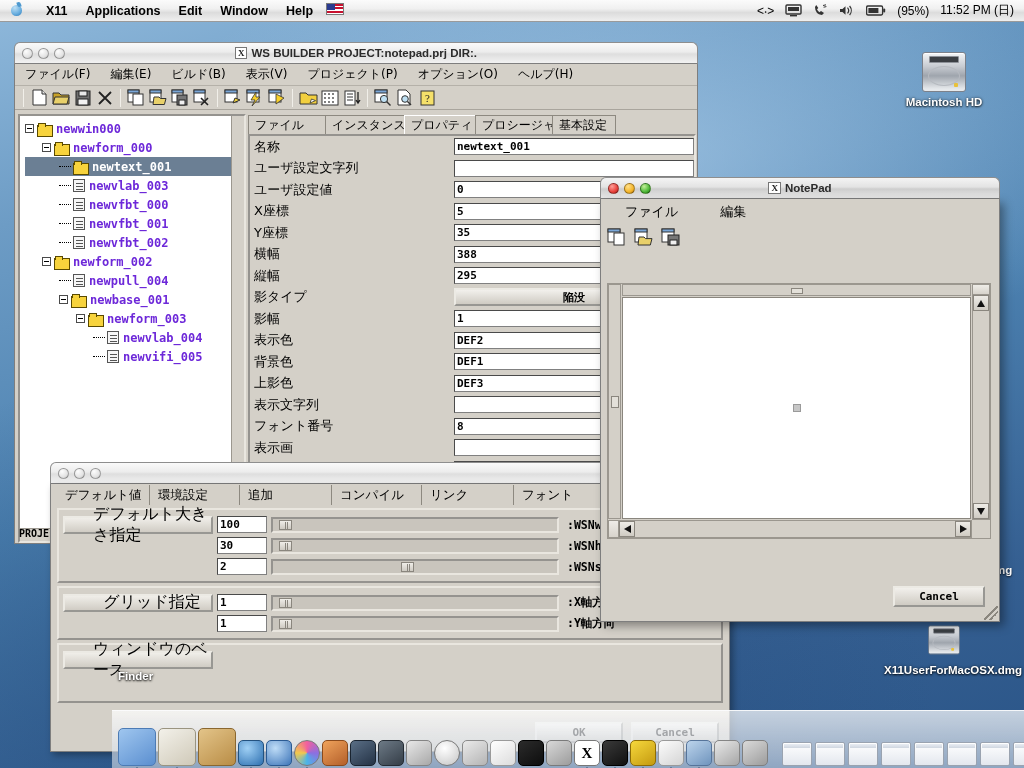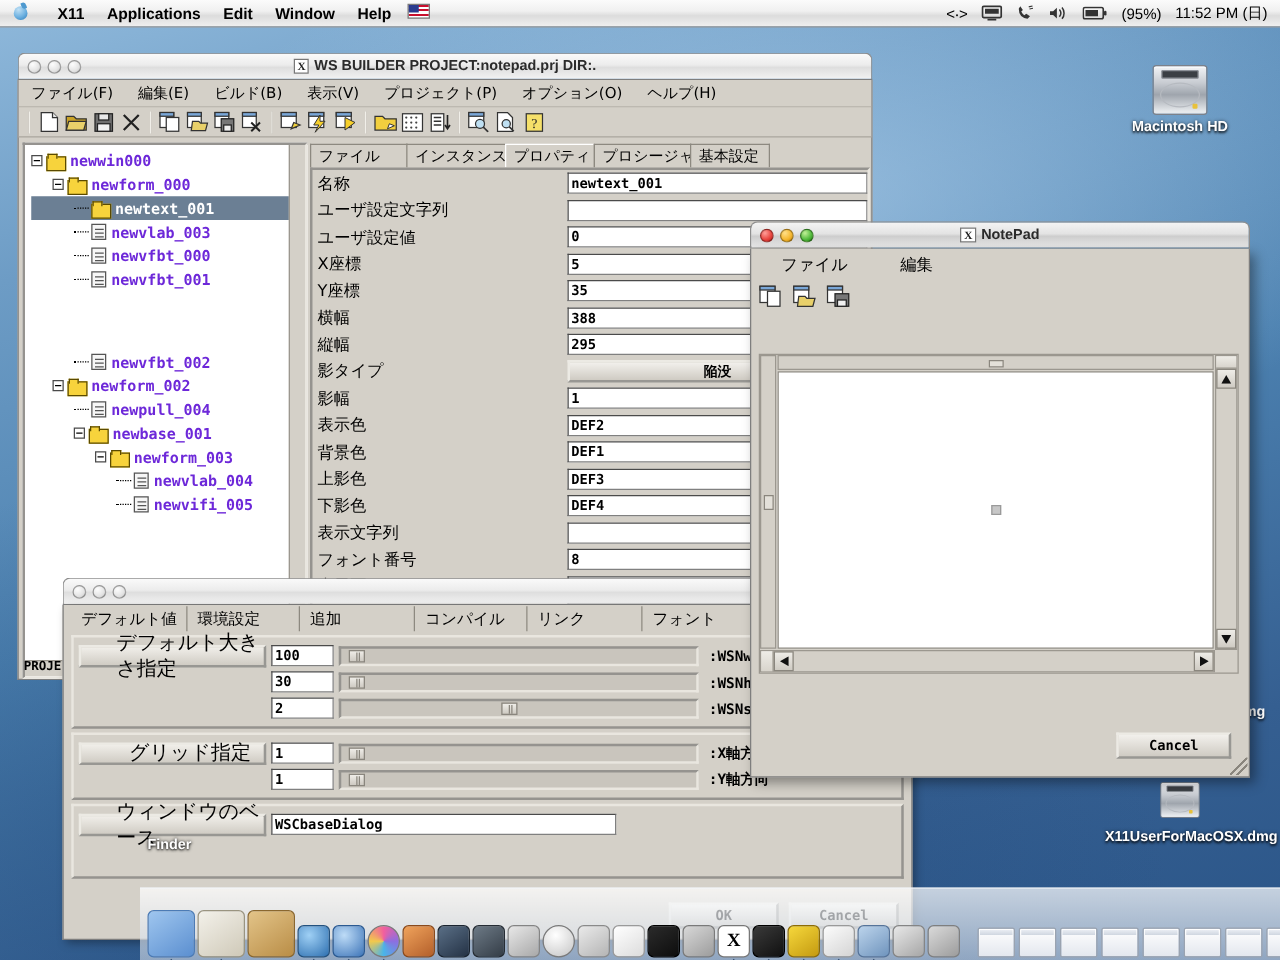--- a/index.html
+++ b/index.html
@@ -547,21 +547,21 @@
             <div class="tree-row" style="padding-left: 34px;">
               <span class="dots"></span>
               <span class="doc-ico"></span>
               <span>newvfbt_000</span>
             </div>
             <div class="tree-row" style="padding-left: 34px;">
               <span class="dots"></span>
               <span class="doc-ico"></span>
               <span>newvfbt_001</span>
             </div>
-            <div class="tree-row" style="padding-left: 34px; margin-top: 47px;">
+            <div class="tree-row" style="padding-left: 34px;">
               <span class="dots"></span>
               <span class="doc-ico"></span>
               <span>newvfbt_002</span>
             </div>
             <div class="tree-row" style="padding-left: 17px;">
               <span class="expander"></span>
               <span class="folder-ico"></span>
               <span>newform_002</span>
             </div>
             <div class="tree-row" style="padding-left: 34px;">
@@ -672,27 +672,20 @@
               </div>
             </div>
             <div class="prow">
               <div class="plabel jp">上影色</div>
               <div class="pval">
                 <div class="m-field" style="flex: 1 1 0%;">DEF3</div>
                 <div style="width: 42px; height: 17px; border: 1px solid rgb(106, 106, 106); margin-left: 2px; background: rgb(240, 240, 240);"></div>
               </div>
             </div>
             <div class="prow">
-              <div class="plabel jp">下影色</div>
-              <div class="pval">
-                <div class="m-field" style="flex: 1 1 0%;">DEF4</div>
-                <div style="width: 42px; height: 17px; border: 1px solid rgb(106, 106, 106); margin-left: 2px; background: rgb(128, 128, 128);"></div>
-              </div>
-            </div>
-            <div class="prow">
               <div class="plabel jp">表示文字列</div>
               <div class="pval">
                 <div class="m-field" style="flex: 1 1 0%;"></div>
               </div>
             </div>
             <div class="prow">
               <div class="plabel jp">フォント番号</div>
               <div class="pval">
                 <div class="m-field" style="flex: 1 1 0%;">8</div>
               </div>
@@ -777,21 +770,20 @@
         <div class="slider-track" style="max-width:288px; margin-left:4px;">
             <div class="slider-thumb" style="left:2%"></div>
           </div>
         <span class="set-suffix jp">:Y軸方向</span>
       </div>
     </div>
 
     <div class="set-group" style="height:60px;">
       <div class="set-line">
         <div class="set-btn-label jp">ウィンドウのベース</div>
-        <div class="m-field" style="width:276px; margin-left:4px;">WSCbaseDialog</div>
       </div>
     </div>
 
     <div style="position:absolute; bottom:8px; right:10px; display:flex; gap:8px;">
       <div class="m-btn" style="width:88px;height:21px;">OK</div>
       <div class="m-btn" style="width:88px;height:21px;">Cancel</div>
     </div>
   </div>
 </div>
 

